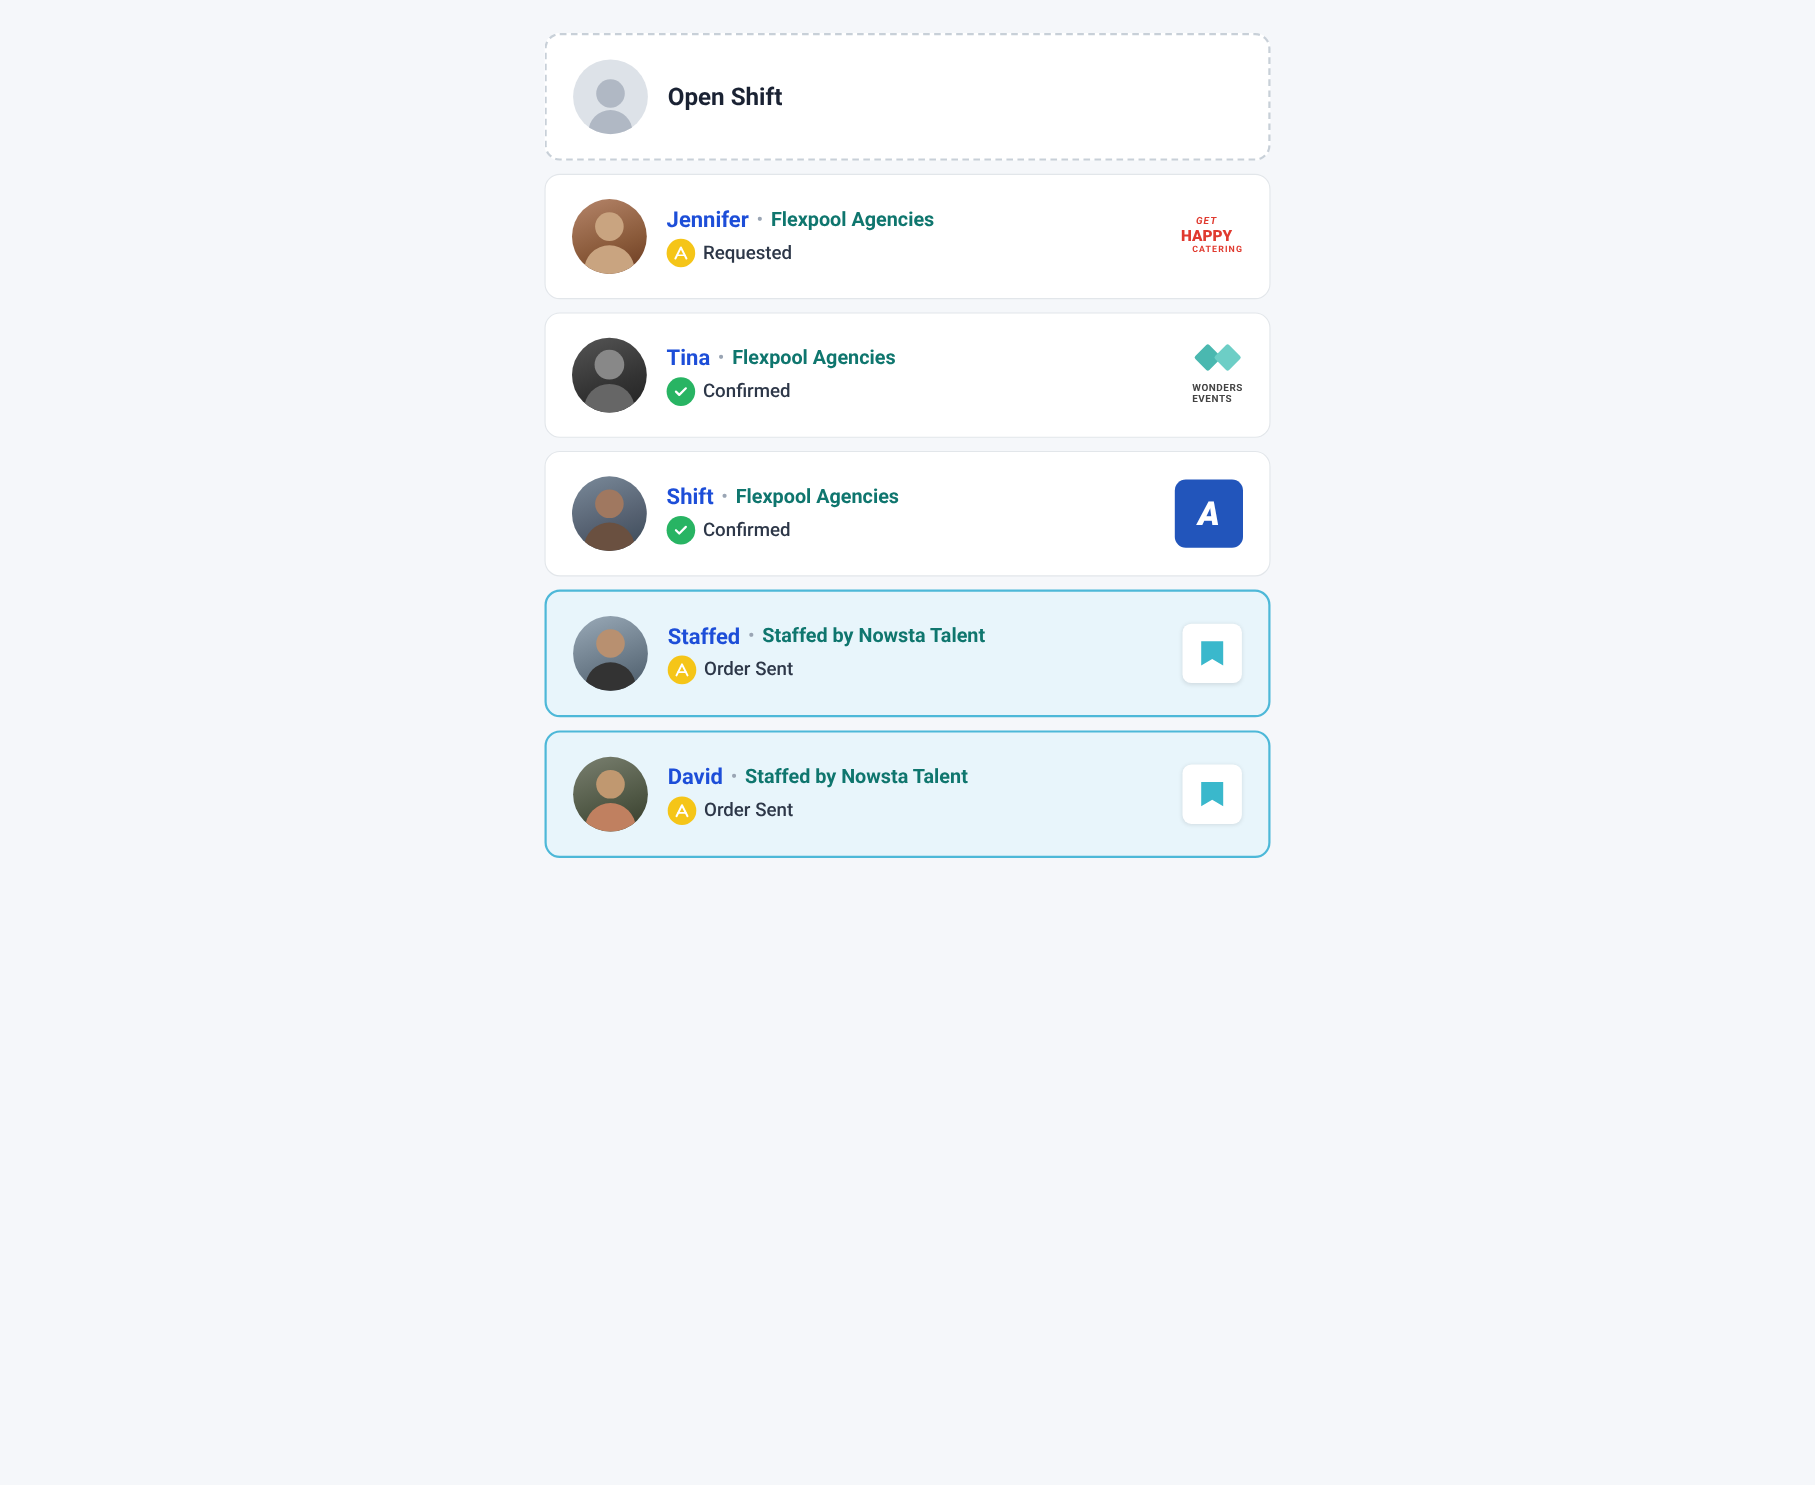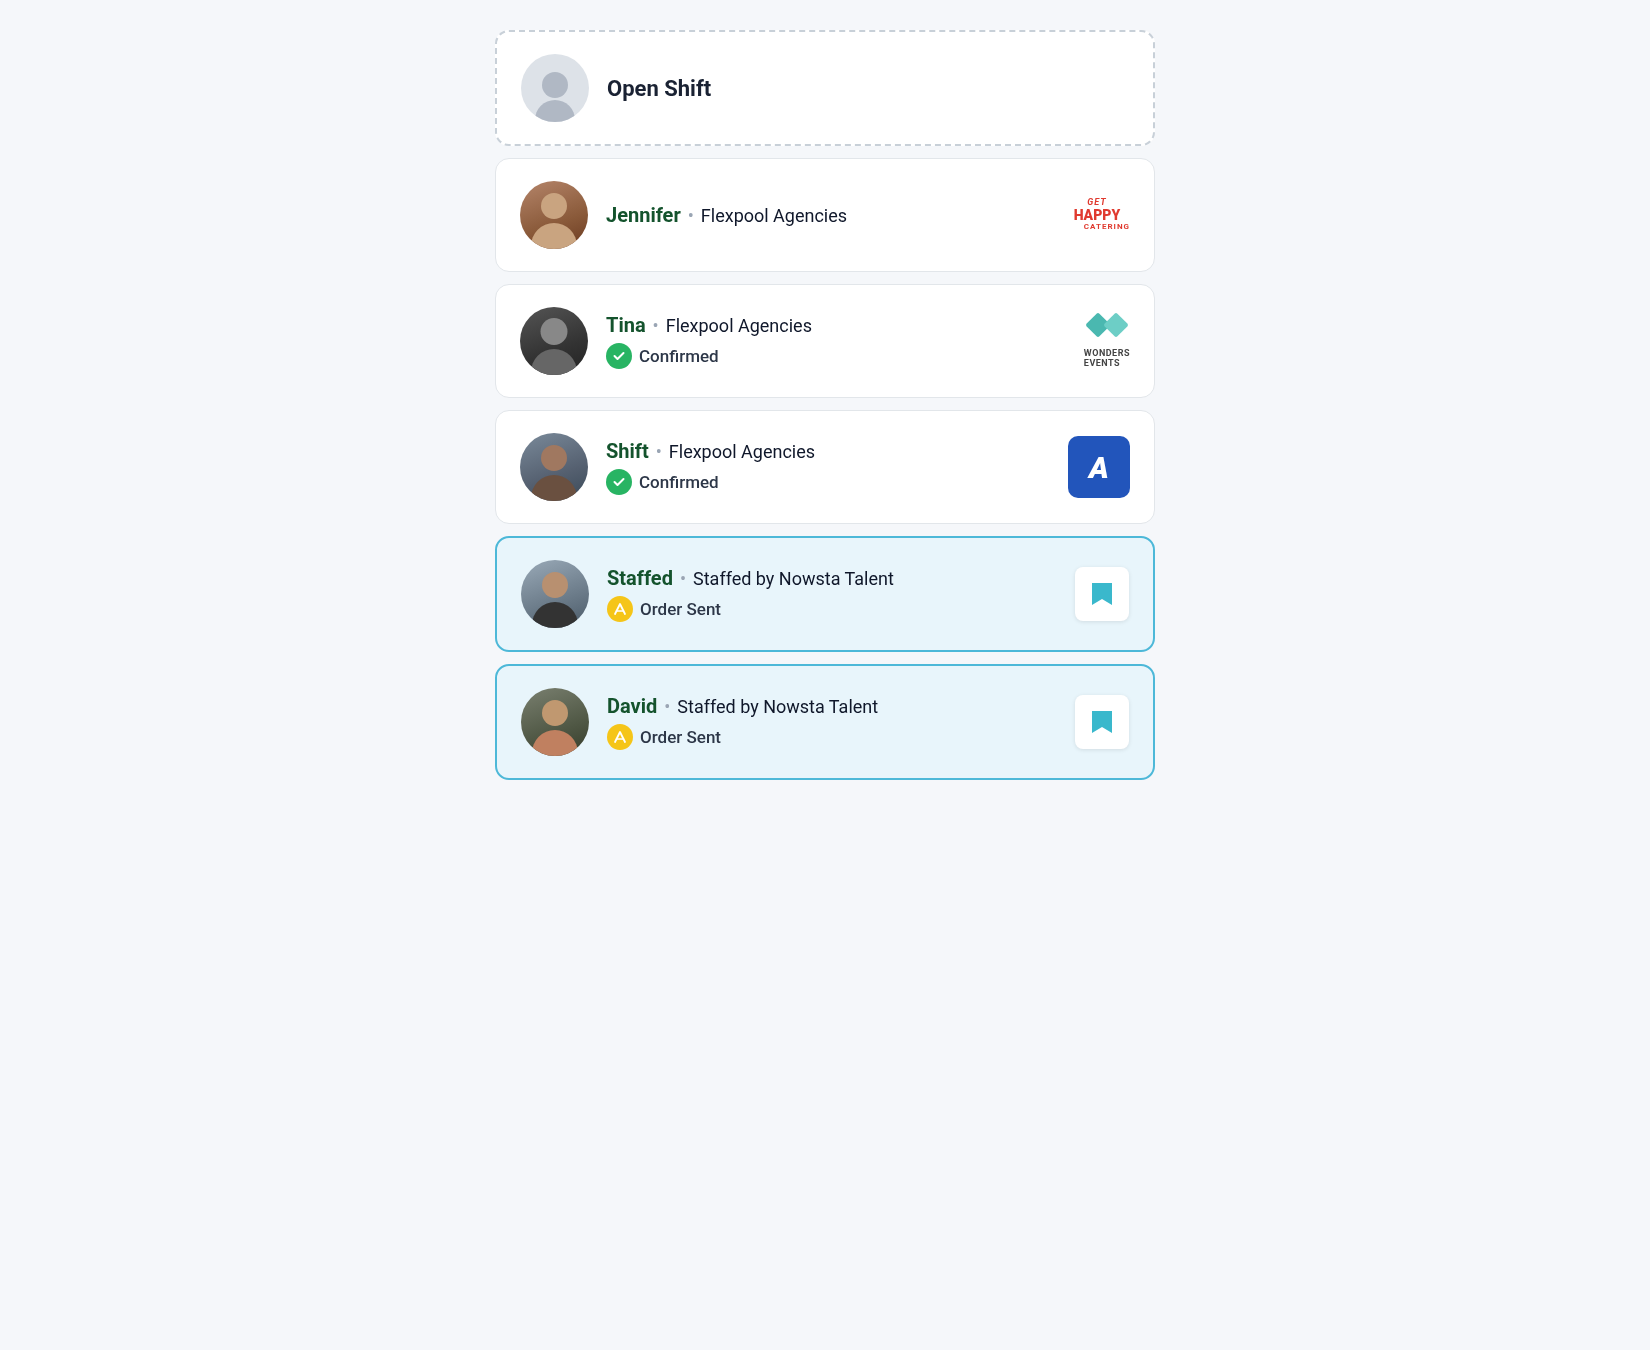--- a/index.html
+++ b/index.html
@@ -107,32 +107,32 @@
       gap: 6px;
     }
     .name-line {
       display: flex;
       align-items: center;
       gap: 0;
     }
     .name {
       font-size: 20px;
       font-weight: 700;
-      color: #14532d;
+      color: #1d4ed8;
     }
     .dot-sep {
       font-size: 18px;
       color: #9aa5b4;
       margin: 0 7px;
       font-weight: 400;
     }
     .agency {
       font-size: 18px;
-      color: #0f172a;
-      font-weight: 400;
+      color: #0f766e;
+      font-weight: 700;
     }
     .status-line {
       display: flex;
       align-items: center;
       gap: 7px;
     }
     .status-icon {
       width: 26px;
       height: 26px;
       border-radius: 50%;
@@ -240,20 +240,29 @@
     <div class="person-circle" style="background: linear-gradient(160deg, #b5856a 0%, #8a5a3a 60%, #6a3a20 100%);">
       <div class="person-face" style="background: #c9a480; top:12px; width:26px; height:26px;"></div>
       <div class="person-body" style="background: #c9a480;"></div>
     </div>
     <div class="info">
       <div class="name-line">
         <span class="name">Jennifer</span>
         <span class="dot-sep">•</span>
         <span class="agency">Flexpool Agencies</span>
       </div>
+      <div class="status-line">
+        <div class="status-icon requested">
+          <svg viewBox="0 0 14 14" fill="none">
+            <path d="M2 12L7 2L12 12" stroke="white" stroke-width="1.8" stroke-linecap="round" stroke-linejoin="round"></path>
+            <path d="M3.5 9h7" stroke="white" stroke-width="1.5" stroke-linecap="round"></path>
+          </svg>
+        </div>
+        <span class="status-text">Requested</span>
+      </div>
     </div>
     <div class="logo-area">
       <div class="logo-gethappy">
         <div class="get">GET</div>
         <div class="happy">HAPPY</div>
         <div class="catering">CATERING</div>
       </div>
     </div>
   </div>
 

